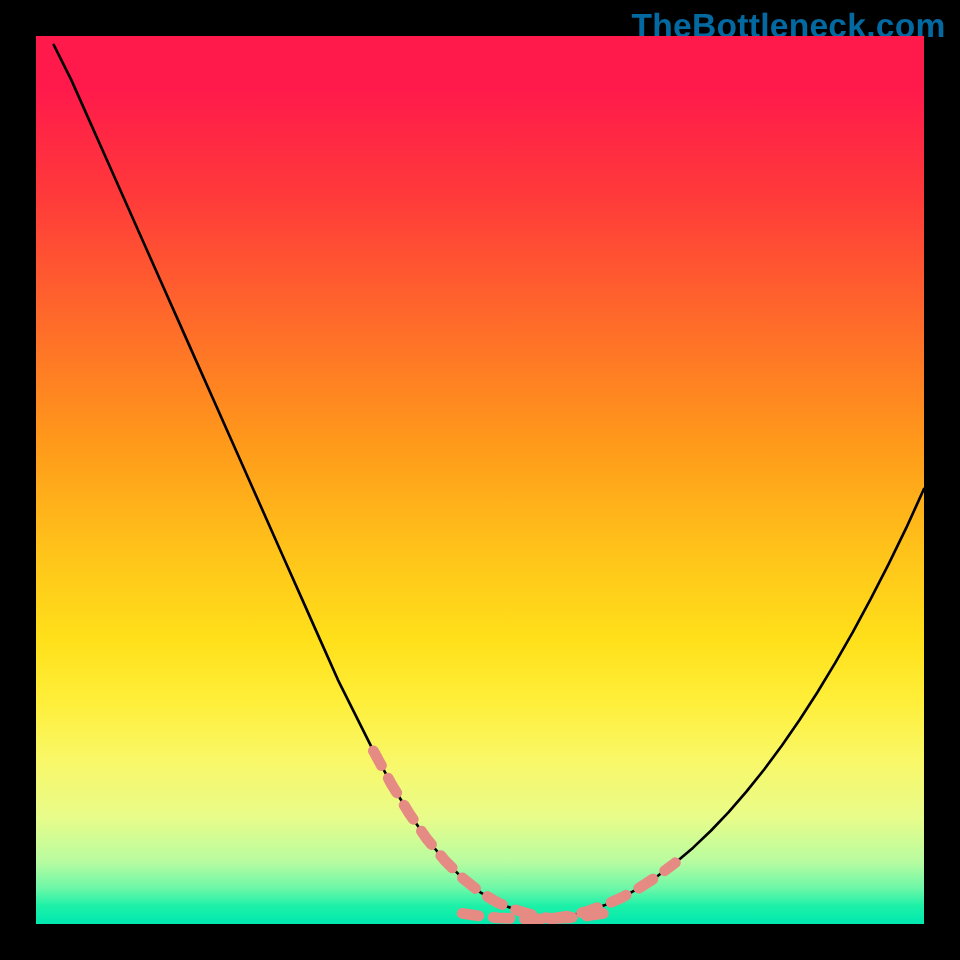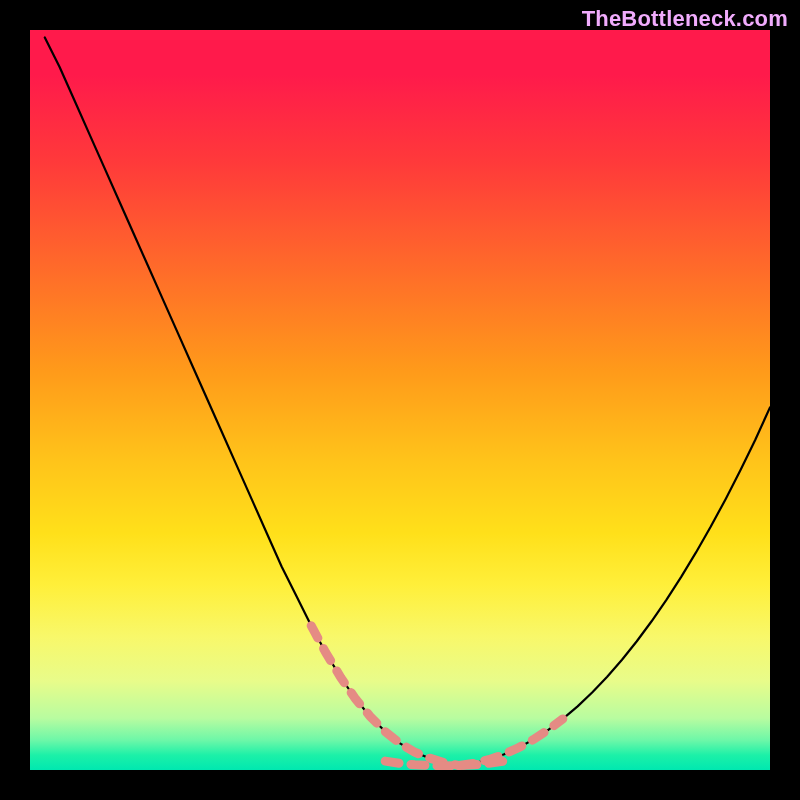--- a/index.html
+++ b/index.html
@@ -37,23 +37,23 @@
       #6cf7a8 96%,
       #1cf0a8 98%,
       #00e8b0 100%
     );
   }
   .watermark {
     position: absolute;
     top: 6px;
     right: 12px;
     font-family: Arial, Helvetica, sans-serif;
-    font-size: 22px;
+    font-size: 28px;
     font-weight: 600;
-    color: #f0abfc;
+    color: #0369a1;
     letter-spacing: 0.2px;
   }
   svg.overlay {
     position: absolute;
     left: 30px;
     top: 30px;
     width: 740px;
     height: 740px;
   }
 </style>

